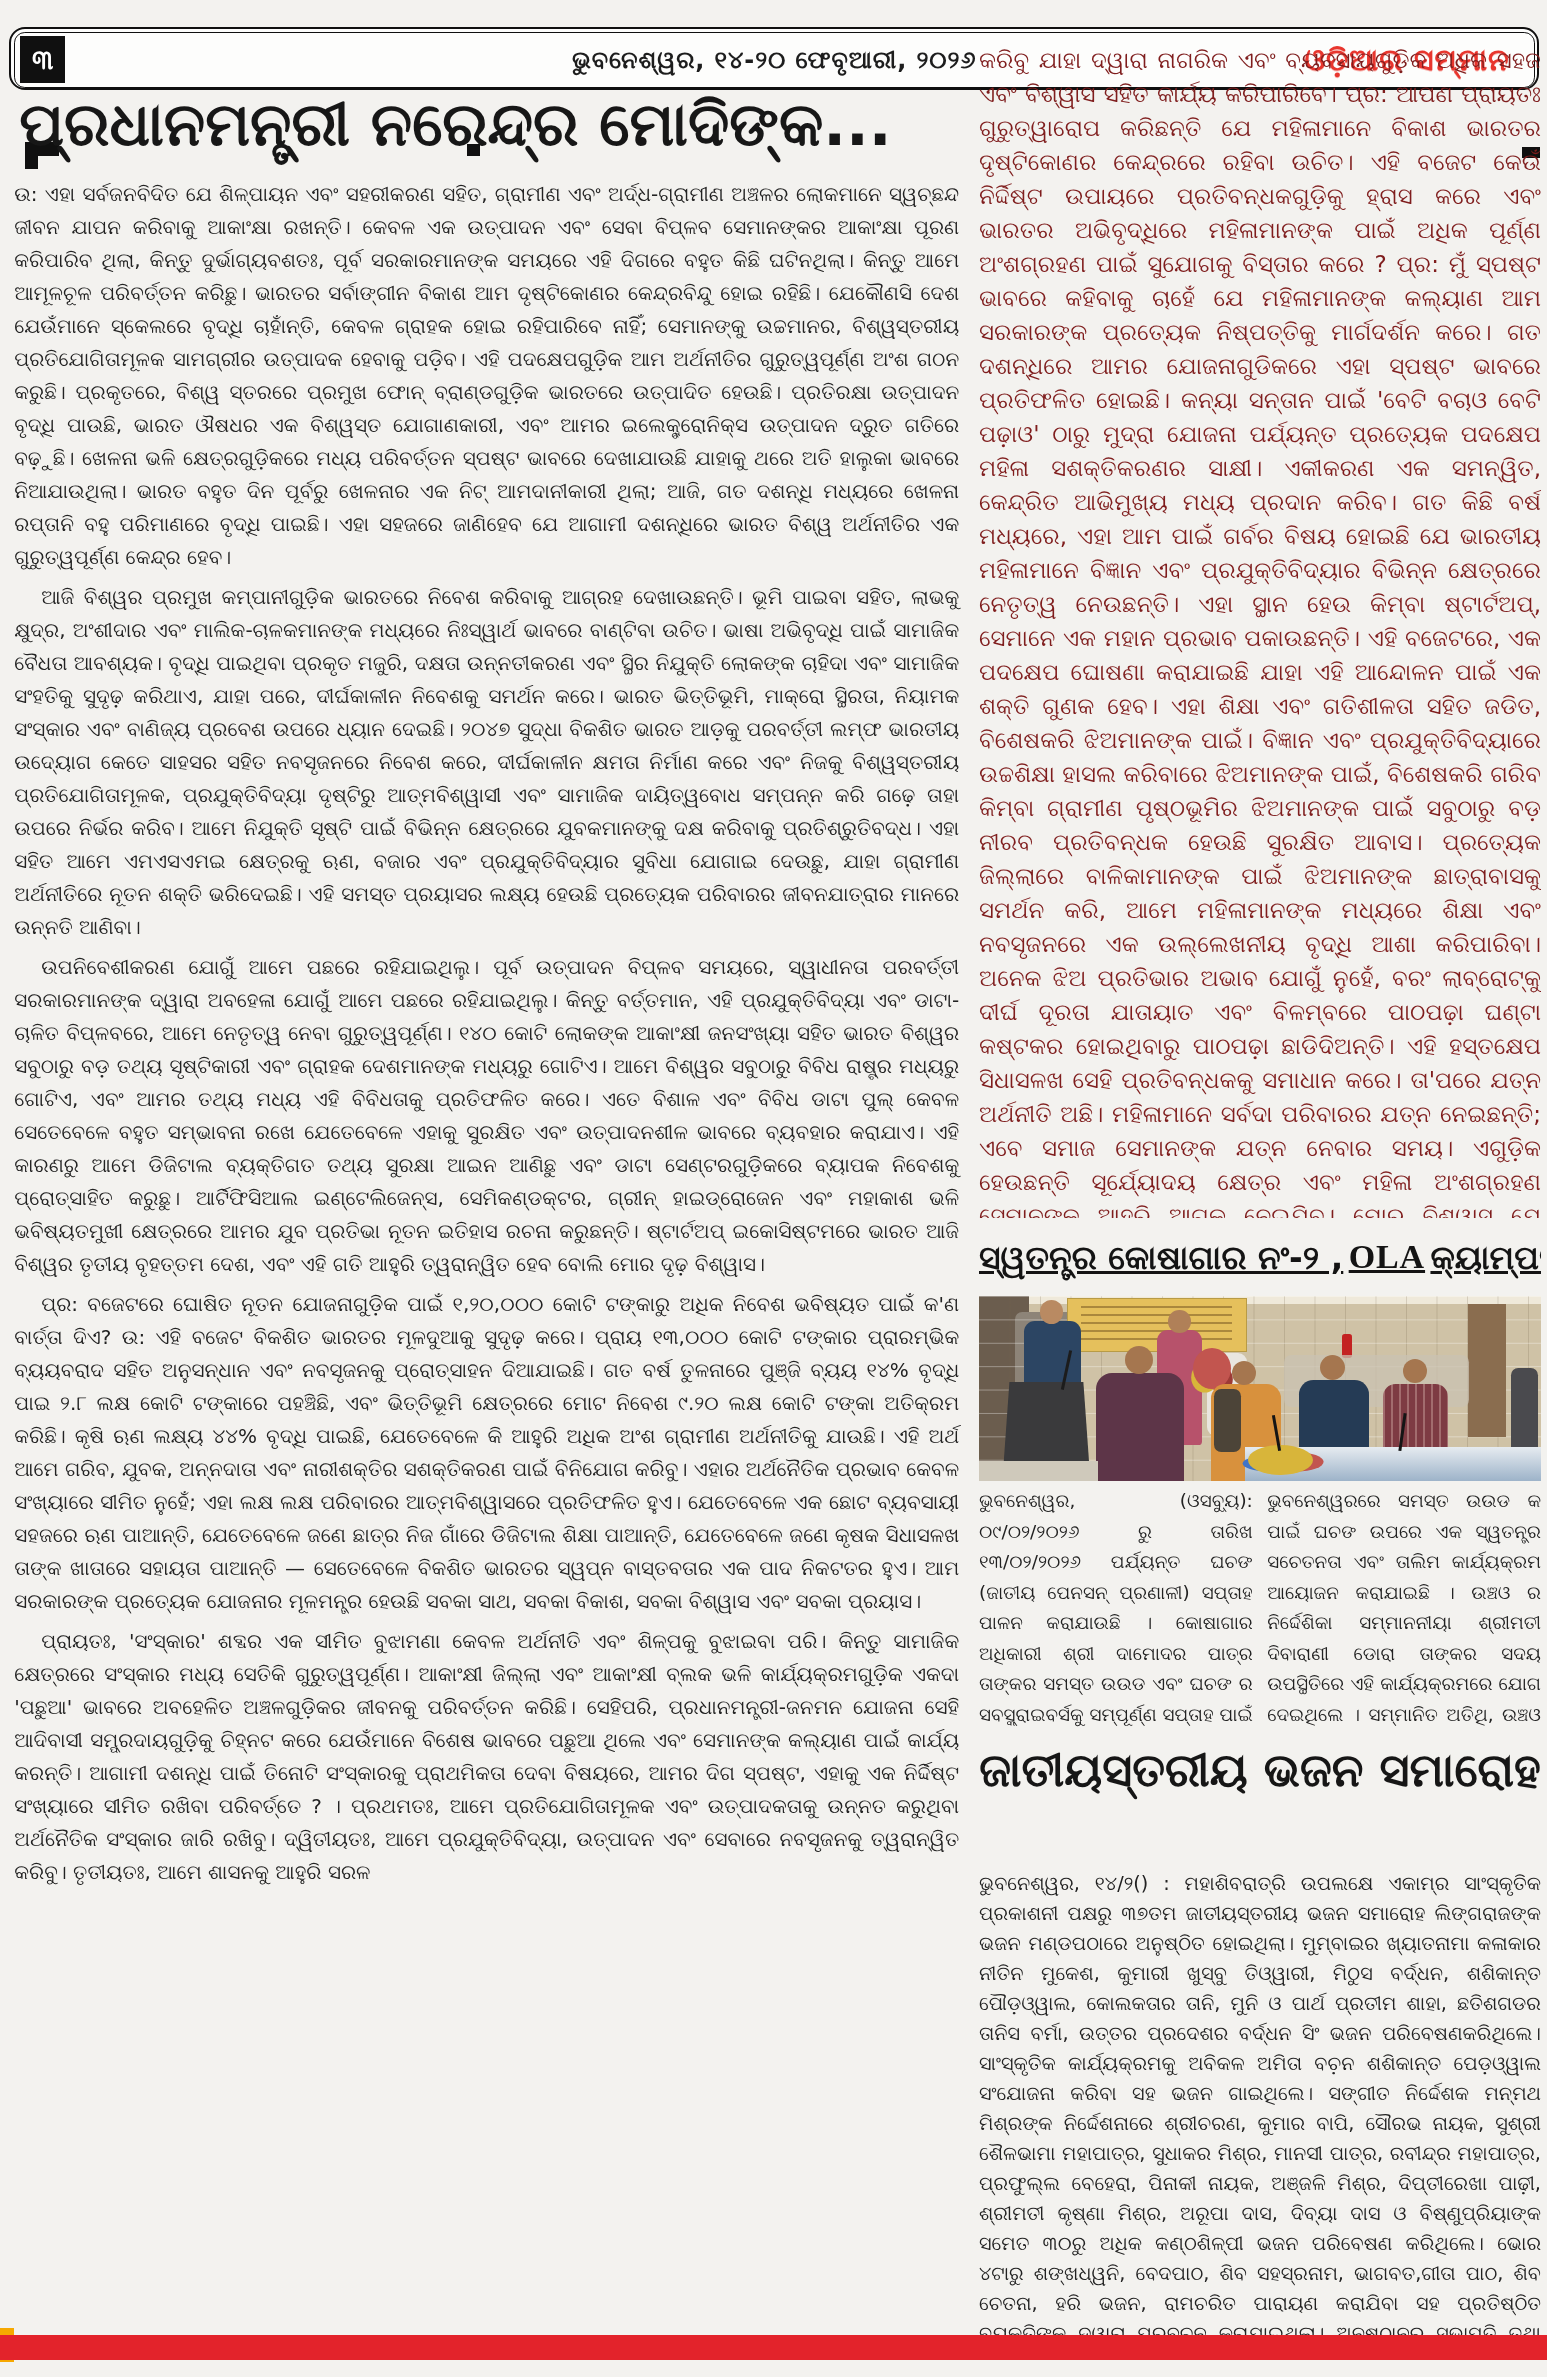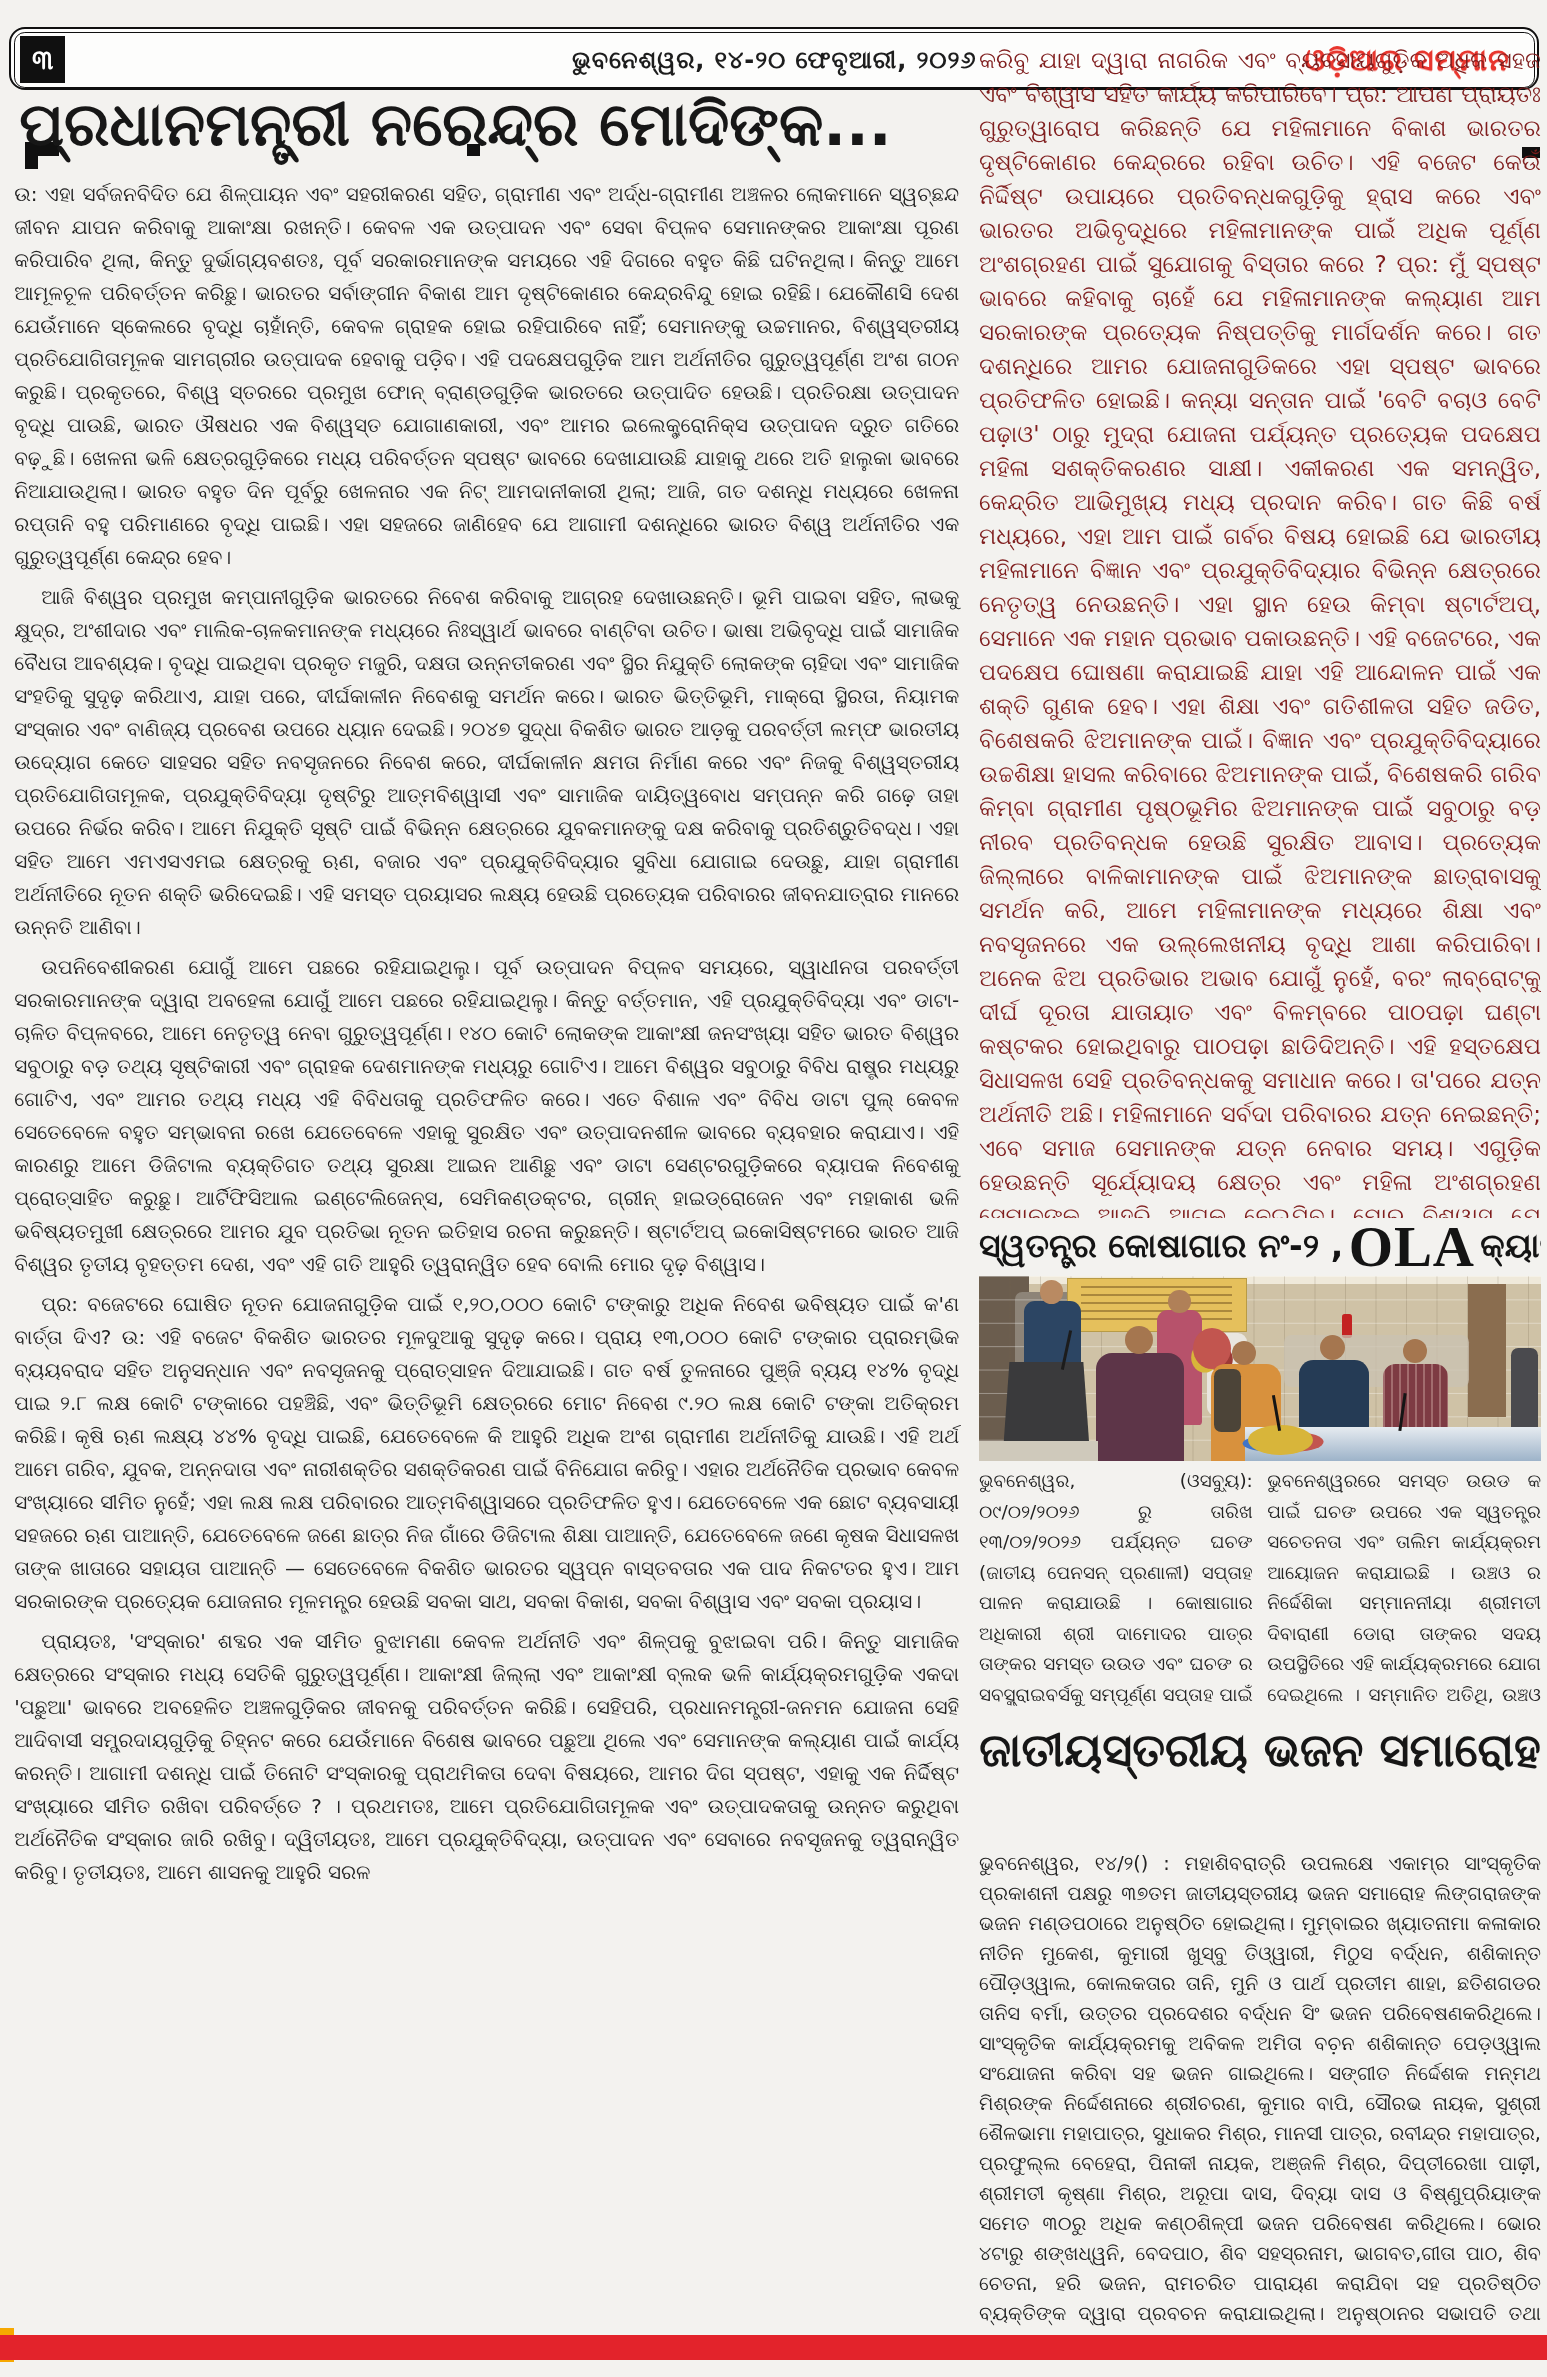--- a/index.html
+++ b/index.html
@@ -26,23 +26,23 @@
             letter-spacing:0;white-space:nowrap;}
   
   .left-article{position:absolute;left:7.2px;top:171px;width:959px;height:2148px;overflow:hidden;
                 text-align:justify;font-size:20px;line-height:33px;color:#222;}
   .left-article p{margin:7px;}
   .left-article p+p{text-indent:27px;}
   
   .right-col{position:absolute;left:979px;top:43px;width:562px;}
   .right-body{height:1175px;overflow:hidden;text-align:justify;font-size:23px;line-height:34px;color:#7f1d1d;}
   .right-body p{margin:0;}
-  .treasury-head{height:56px;margin:0 0 0 0;font-size:33px;font-weight:bold;color:#141414;
-                 display:flex;align-items:center;white-space:nowrap;overflow:hidden;}
-  .treasury-head .latin{font-family:"Liberation Serif","DejaVu Serif",serif;font-size:57px;
+  .treasury-head{height:56px;margin:20px 0 0 0;font-size:33px;font-weight:bold;color:#141414;
+                 display:flex;align-items:flex-start;white-space:nowrap;overflow:hidden;text-decoration:underline;}
+  .treasury-head .latin{font-family:"Liberation Serif","DejaVu Serif",serif;font-size:34px;
                         font-weight:bold;margin:0 5.4px;letter-spacing:0.9px;}
   
   .photo{position:relative;width:562px;height:185px;overflow:hidden;background:#cfc2a6;margin-top:1.8px;}
   .photo div{position:absolute;}
   .ph-grid{left:0;top:0;right:0;bottom:0;
      background-image:linear-gradient(rgba(255,255,255,.35) 0.9px,transparent 0.9px),
                       linear-gradient(90deg,rgba(115,100,75,.22) 0.9px,transparent 0.9px);
      background-size:30.5px 23.4px;}
   .ph-ceiling{left:0;top:0;width:100%;height:8px;background:#efe9da;}
   .ph-left-dark{left:0;top:0;width:50px;height:100%;background:#6b5d4e;}

